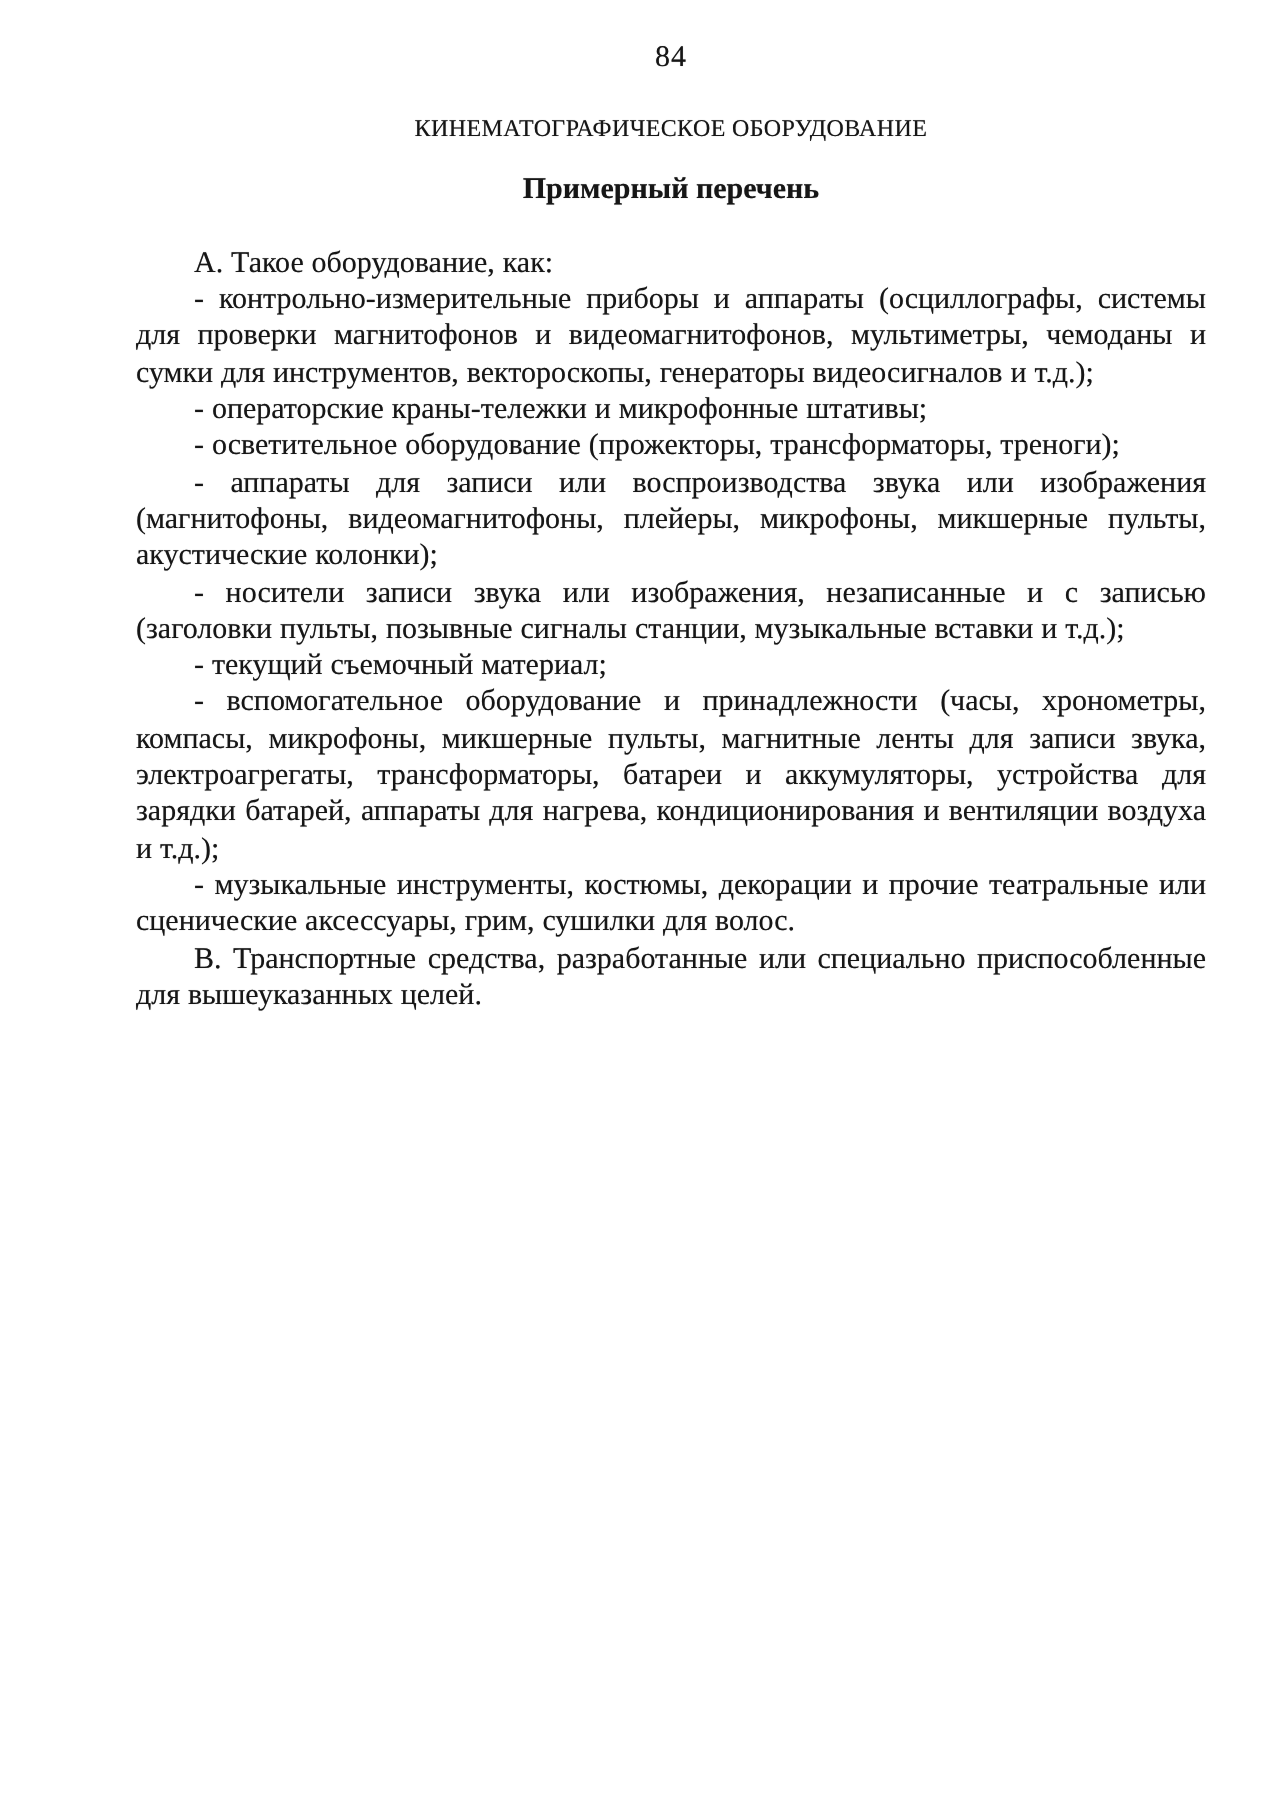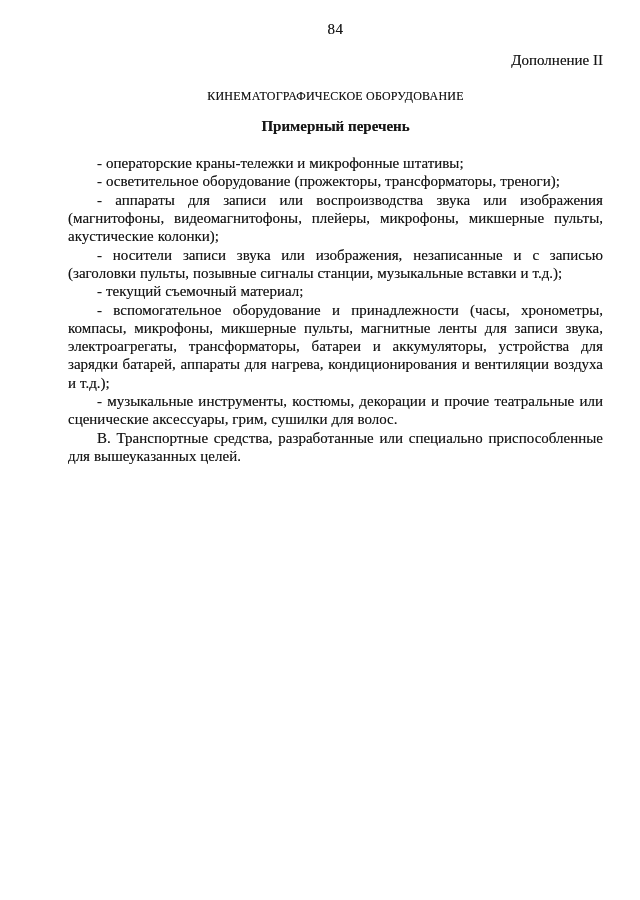--- a/index.html
+++ b/index.html
@@ -71,27 +71,28 @@
   }
 </style>
 </head>
 <body>
 
 <div class="page">
   <div class="content">
 
     <div class="page-number">84</div>
 
-    <div class="annex-label">Дополнение II</div>
 
     <h1 class="doc-title">КИНЕМАТОГРАФИЧЕСКОЕ ОБОРУДОВАНИЕ</h1>
 
     <h2 class="doc-subtitle">Примерный перечень</h2>
 
     <div class="doc-body">
+      <p>А. Такое оборудование, как:</p>
+      <p>- контрольно-измерительные приборы и аппараты (осциллографы, системы для проверки магнитофонов и видеомагнитофонов, мультиметры, чемоданы и сумки для инструментов, вектороскопы, генераторы видеосигналов и т.д.);</p>
       <p>- операторские краны-тележки и микрофонные штативы;</p>
       <p>- осветительное оборудование (прожекторы, трансформаторы, треноги);</p>
       <p>- аппараты для записи или воспроизводства звука или изображения (магнитофоны, видеомагнитофоны, плейеры, микрофоны, микшерные пульты, акустические колонки);</p>
       <p>- носители записи звука или изображения, незаписанные и с записью (заголовки пульты, позывные сигналы станции, музыкальные вставки и т.д.);</p>
       <p>- текущий съемочный материал;</p>
       <p>- вспомогательное оборудование и принадлежности (часы, хронометры, компасы, микрофоны, микшерные пульты, магнитные ленты для записи звука, электроагрегаты, трансформаторы, батареи и аккумуляторы, устройства для зарядки батарей, аппараты для нагрева, кондиционирования и вентиляции воздуха и т.д.);</p>
       <p>- музыкальные инструменты, костюмы, декорации и прочие театральные или сценические аксессуары, грим, сушилки для волос.</p>
       <p>В. Транспортные средства, разработанные или специально приспособленные для вышеуказанных целей.</p>
     </div>
 

